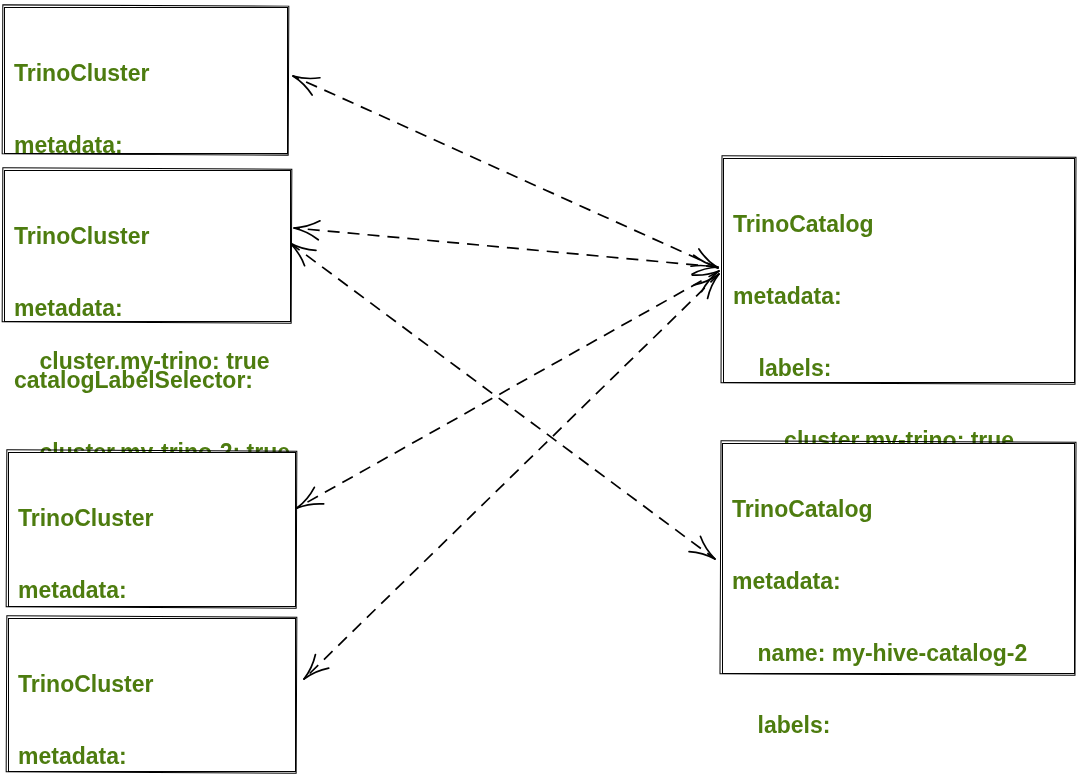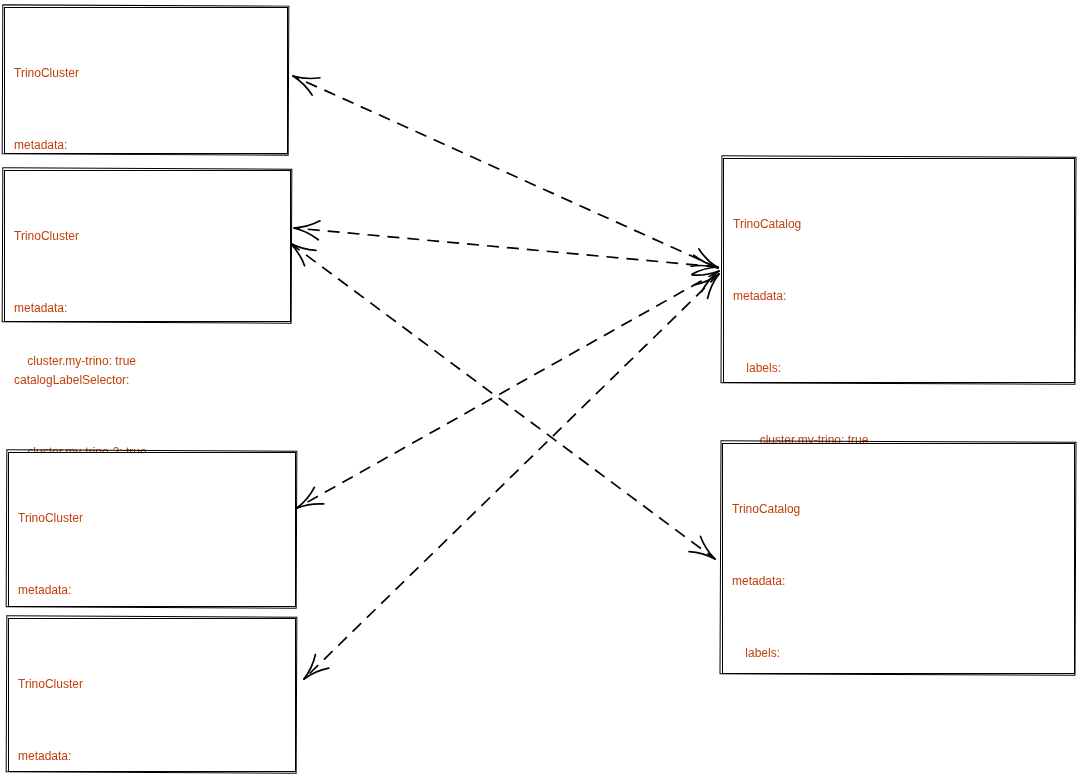--- a/index.html
+++ b/index.html
@@ -11,25 +11,26 @@
     font-family:"Liberation Sans", sans-serif;
   }
   #arrow-svg{position:absolute;left:0;top:0;width:1082px;height:775px;}
   .dash{stroke:#000;stroke-width:1.7;stroke-dasharray:12 8;fill:none;}
   .head{stroke:#000;stroke-width:1.7;fill:none;stroke-linecap:round;}
   .box{
     position:absolute;
     box-sizing:border-box;
     background:#fff;
     border:1.6px solid #000;
-    color:#c2410c;
-    font-size:12px;
+    color:#4d7c0f;
+    font-size:23px;
     line-height:24px;
     padding:5px 9px;
     white-space:pre;
+    font-weight:bold;
   }
   
   .box::after{
     content:"";
     position:absolute;
     inset:-3px -2px -2px -3px;
     border:1.2px solid #000;
     transform:rotate(.25deg);
     pointer-events:none;
   }
@@ -120,17 +121,18 @@
     <div class="line">metadata:</div>
     <div class="line">    labels:</div>
     <div class="line">        cluster.my-trino: true</div>
     <div class="line">        cluster.my-trino-2: true</div>
     <div class="line">        env.dev: true</div>
   </div>
 
   <div class="box" id="box-c2">
     <div class="line">TrinoCatalog</div>
     <div class="line">metadata:</div>
+    <div class="line">    name: my-hive-catalog-2</div>
     <div class="line">    labels:</div>
     
   </div>
 
 </div>
 
 </body></html>

